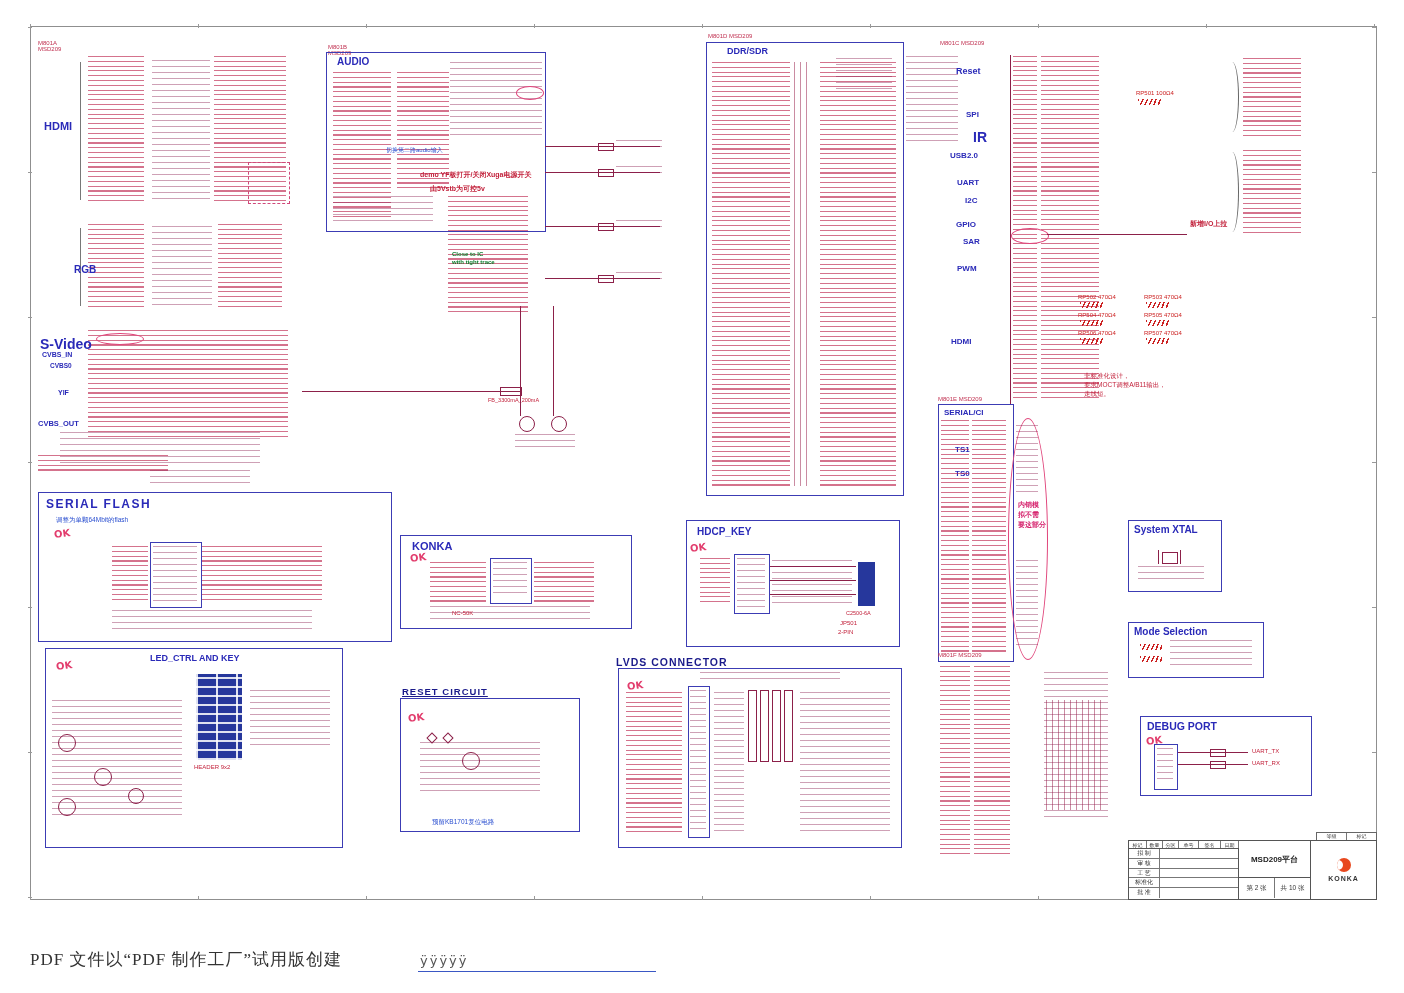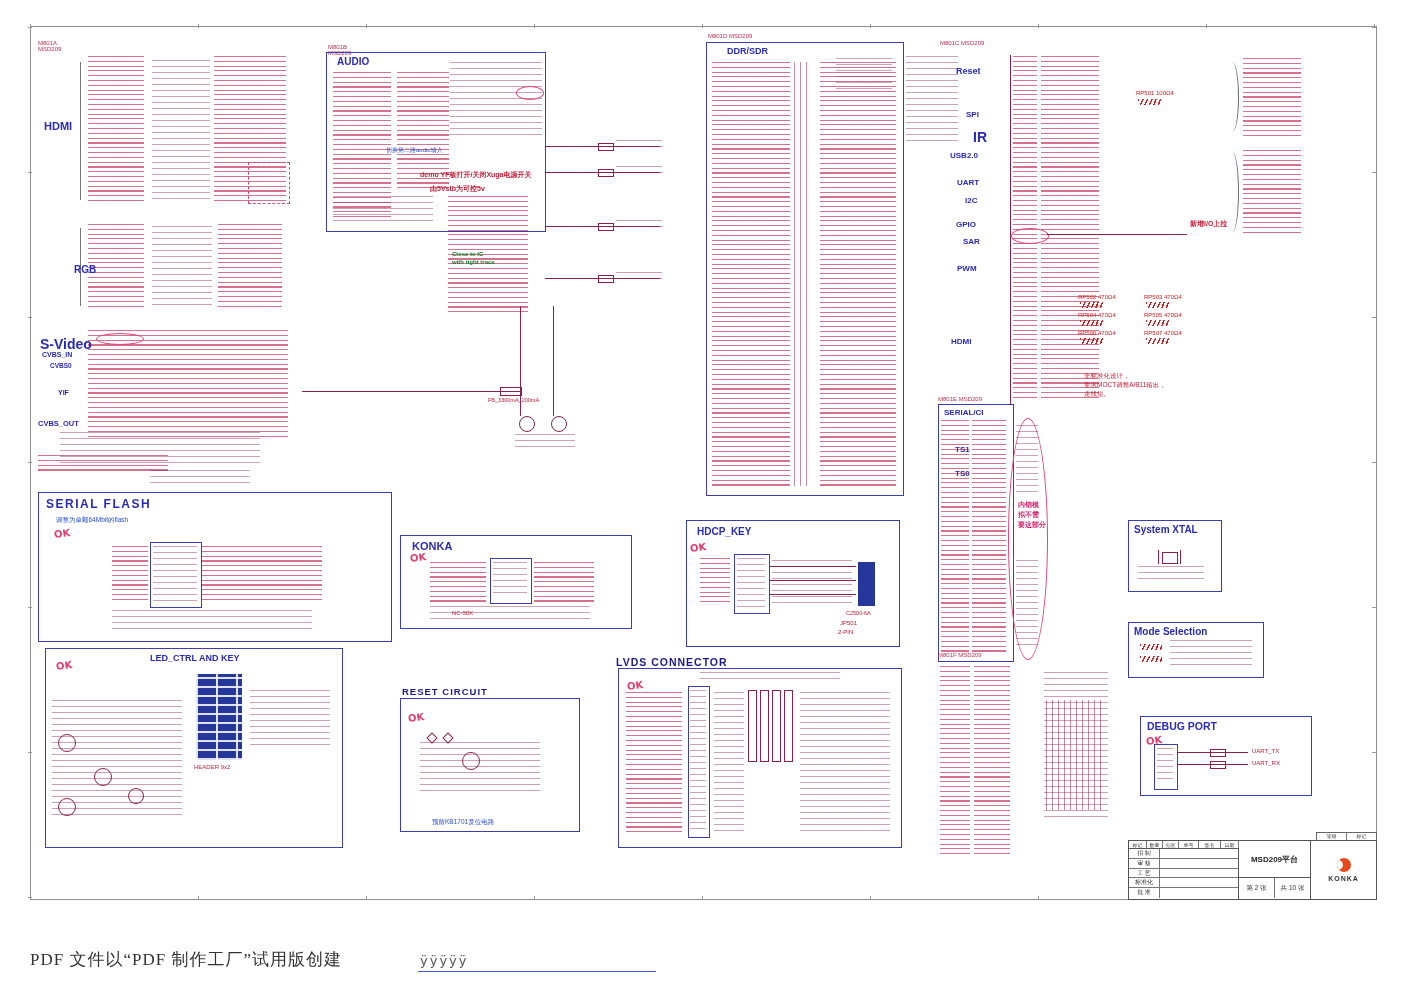--- a/index.html
+++ b/index.html
@@ -251,21 +251,21 @@
 <div class="blk" style="left:400px;top:535px;width:230px;height:92px;"></div>
 <span class="bt" style="left:412px;top:540px;font-size:11px;">KONKA</span>
 <span class="ok" style="left:410px;top:552px;">OK</span>
 <div class="bchip" style="left:490px;top:558px;width:40px;height:44px;"></div>
 <div class="tx2" style="left:493px;top:562px;width:34px;height:36px;"></div>
 <div class="tx" style="left:430px;top:562px;width:56px;height:40px;"></div>
 <div class="tx" style="left:534px;top:562px;width:60px;height:40px;"></div>
 <div class="tx2" style="left:430px;top:606px;width:160px;height:14px;"></div>
 <span class="note" style="left:452px;top:610px;font-size:6px;">NC-50K</span>
 
-<span class="bt" style="left:402px;top:686px;font-size:9.5px;color:#1a1a8a;letter-spacing:1px;">RESET CIRCUIT</span>
+<span class="bt" style="left:402px;top:686px;font-size:9.5px;color:#1a1a8a;letter-spacing:1px;text-decoration:underline;">RESET CIRCUIT</span>
 <div class="blk" style="left:400px;top:698px;width:178px;height:132px;"></div>
 <span class="ok" style="left:408px;top:712px;">OK</span>
 <div class="dia" style="left:428px;top:734px;"></div>
 <div class="dia" style="left:444px;top:734px;"></div>
 <div class="circle" style="left:462px;top:752px;width:16px;height:16px;"></div>
 <div class="tx2" style="left:420px;top:742px;width:120px;height:50px;"></div>
 <span class="bluenote" style="left:432px;top:818px;font-size:6.5px;">预留KB1701复位电路</span>
 
 <div class="blk" style="left:686px;top:520px;width:212px;height:125px;"></div>
 <span class="bt" style="left:697px;top:526px;font-size:10px;">HDCP_KEY</span>

